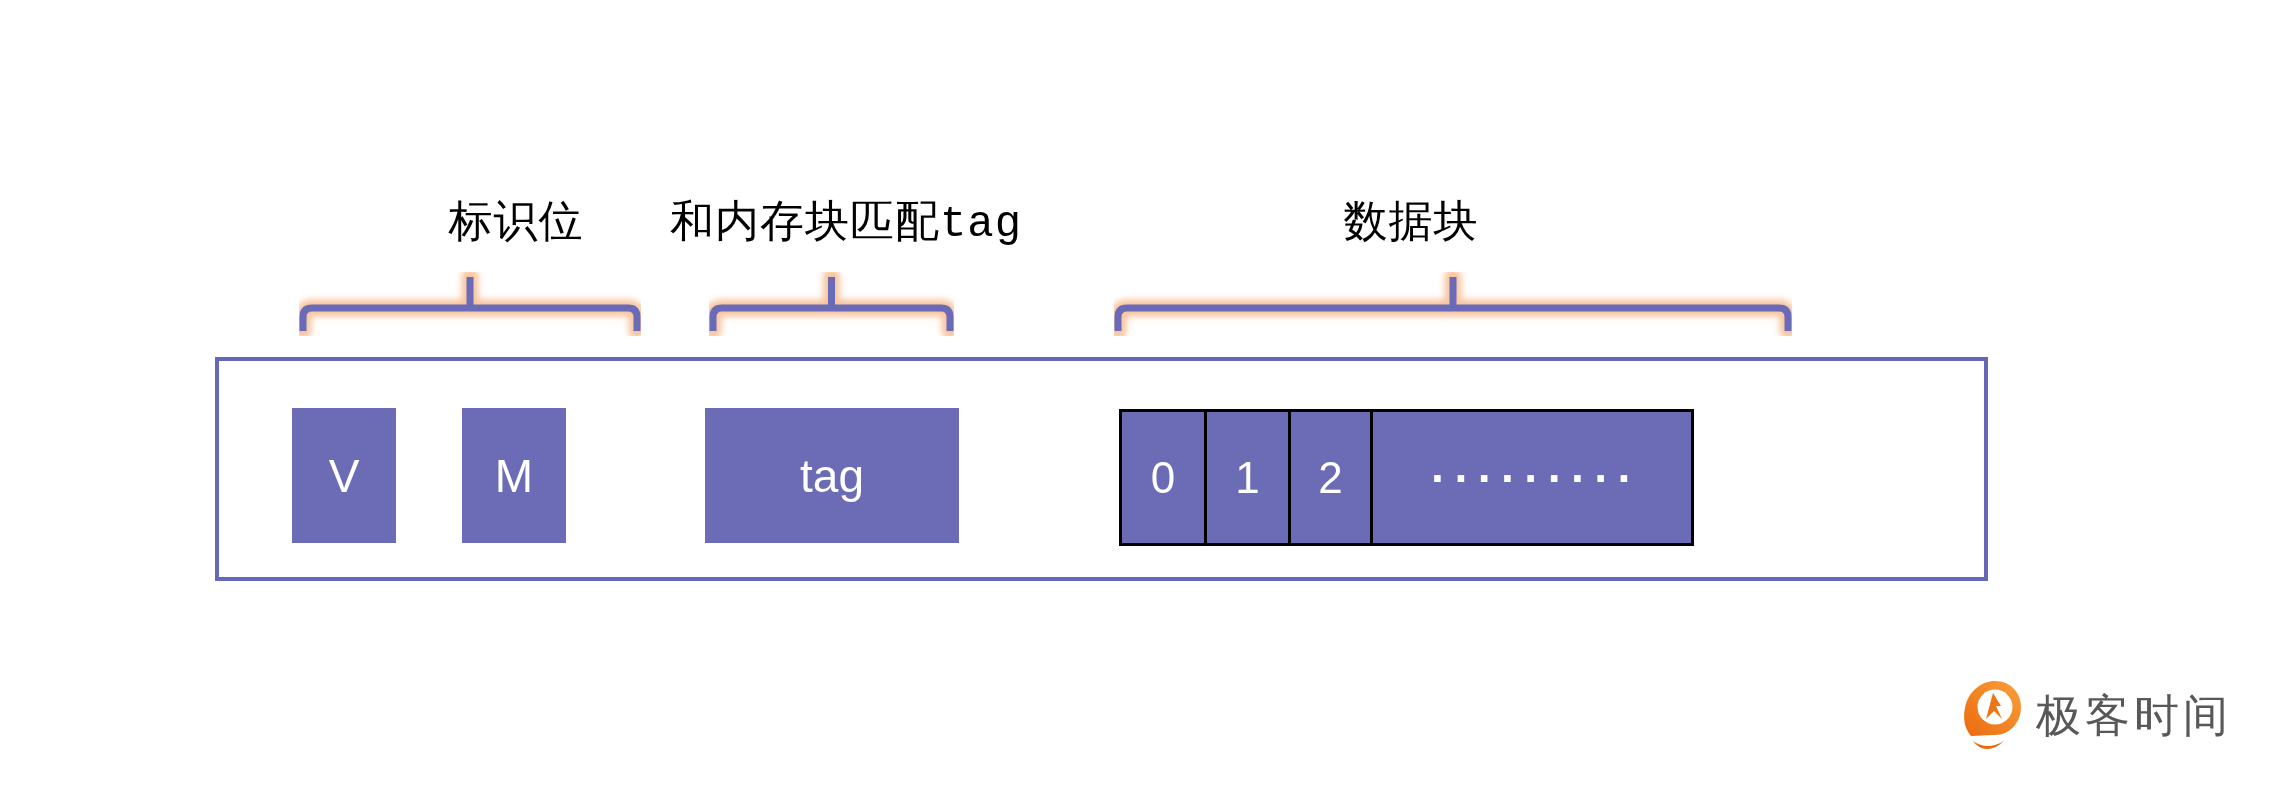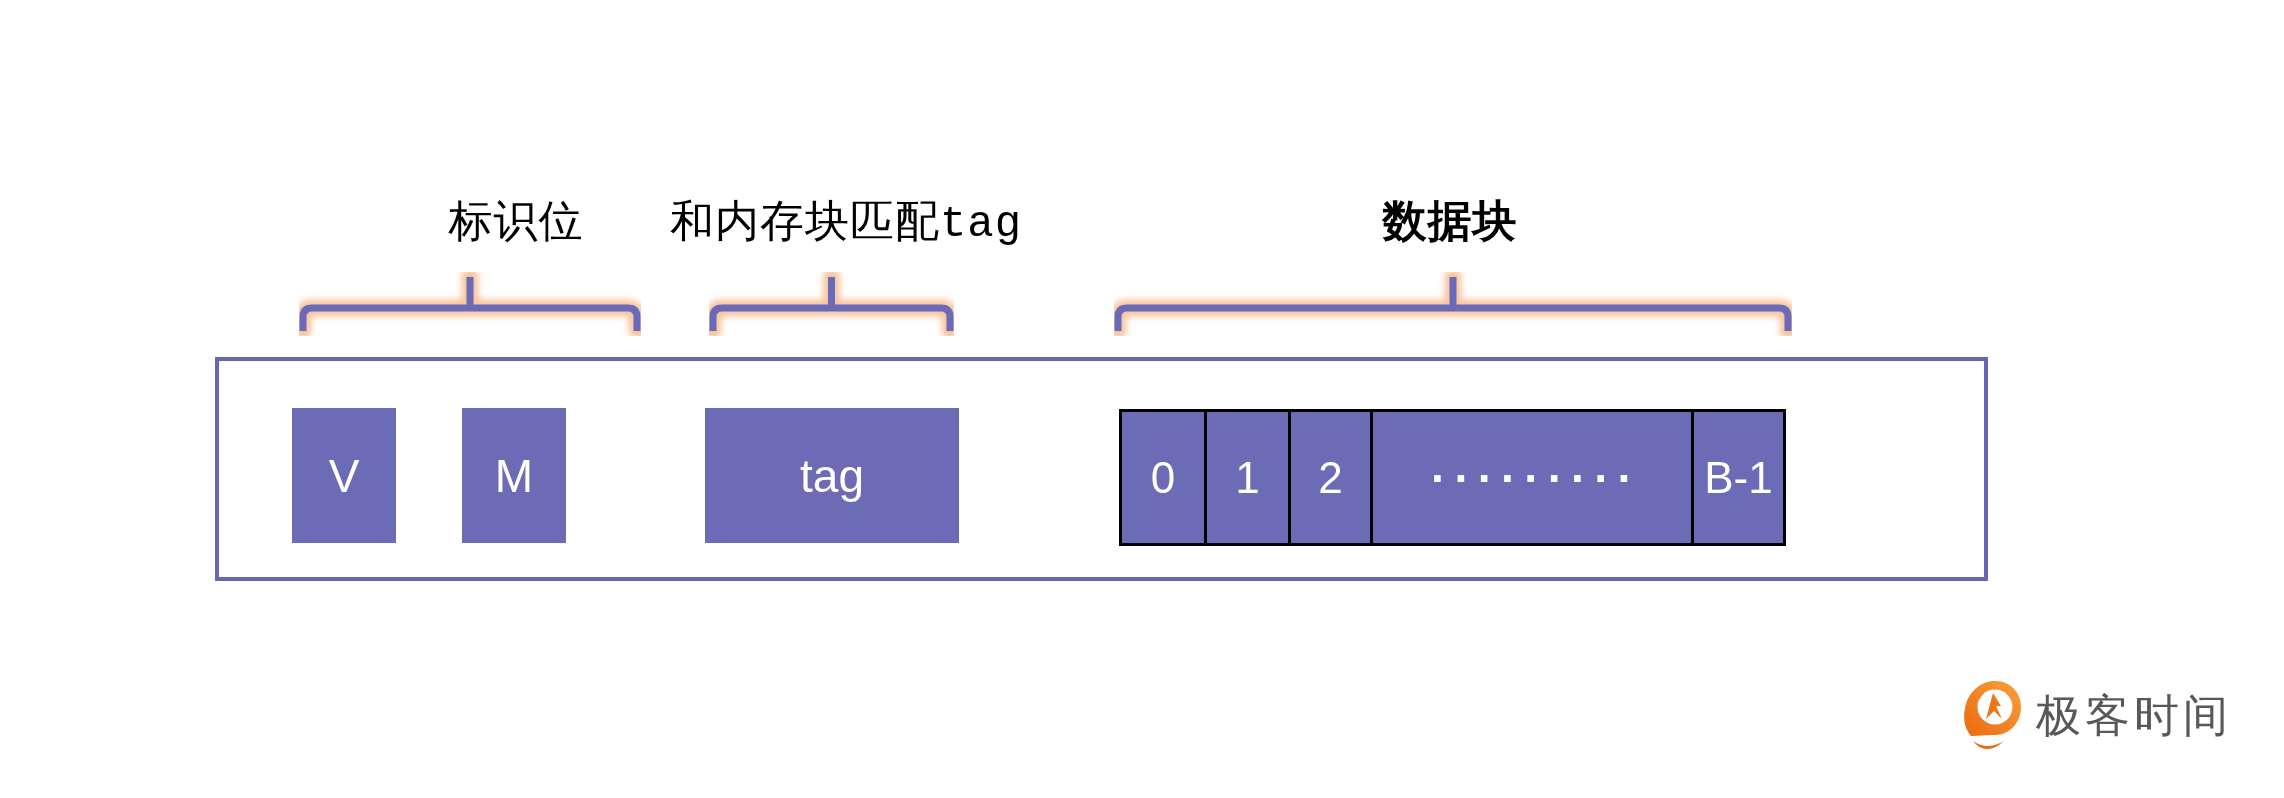--- a/index.html
+++ b/index.html
@@ -21,21 +21,21 @@
     position: absolute;
     top: 192px;
     transform: translateX(-50%);
     font-size: 44px;
     color: #000000;
     white-space: nowrap;
     letter-spacing: 1px;
   }
   #label-1 { left: 476px; margin-left: 40px; }
   #label-2 { left: 846px; font-family: Liberation Mono, monospace; }
-  #label-3 { left: 1450px; font-weight: bold; }
+  #label-3 { left: 1411px; }
 
   
   .brace {
     position: absolute;
     top: 272px;
     height: 64px;
   }
   #brace-1 { left: 299px; width: 342px; }
   #brace-2 { left: 709px; width: 245px; }
   #brace-3 { left: 1114px; width: 678px; }
@@ -154,21 +154,20 @@
 
   <div class="pbox" id="box-v">V</div>
   <div class="pbox" id="box-m">M</div>
   <div class="pbox" id="box-tag">tag</div>
 
   <div class="data-row">
     <div class="dcell" style="width:88px">0</div>
     <div class="dcell" style="width:87px">1</div>
     <div class="dcell" style="width:85px">2</div>
     <div class="dcell dots" style="width:324px">·········</div>
-    <div class="dcell" style="width:95px">B-1</div>
   </div>
 
   <div class="logo">
     <svg width="62" height="76" viewBox="0 0 62 76">
       <defs>
         <linearGradient id="lg-orange" x1="1" y1="0" x2="0" y2="1">
           <stop offset="0" stop-color="#F9A03A"></stop>
           <stop offset="1" stop-color="#EB6A10"></stop>
         </linearGradient>
       </defs>

